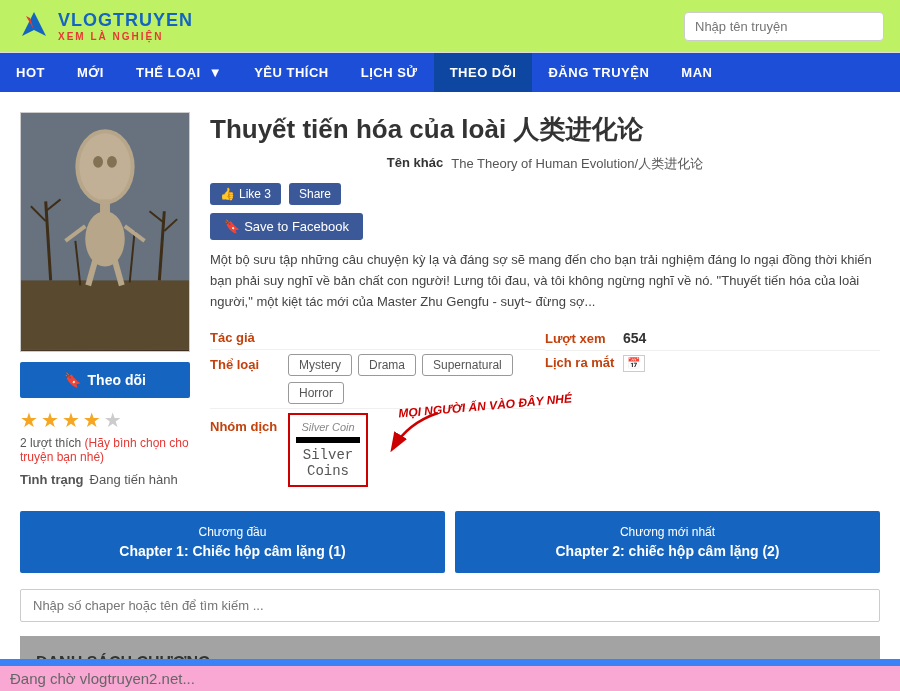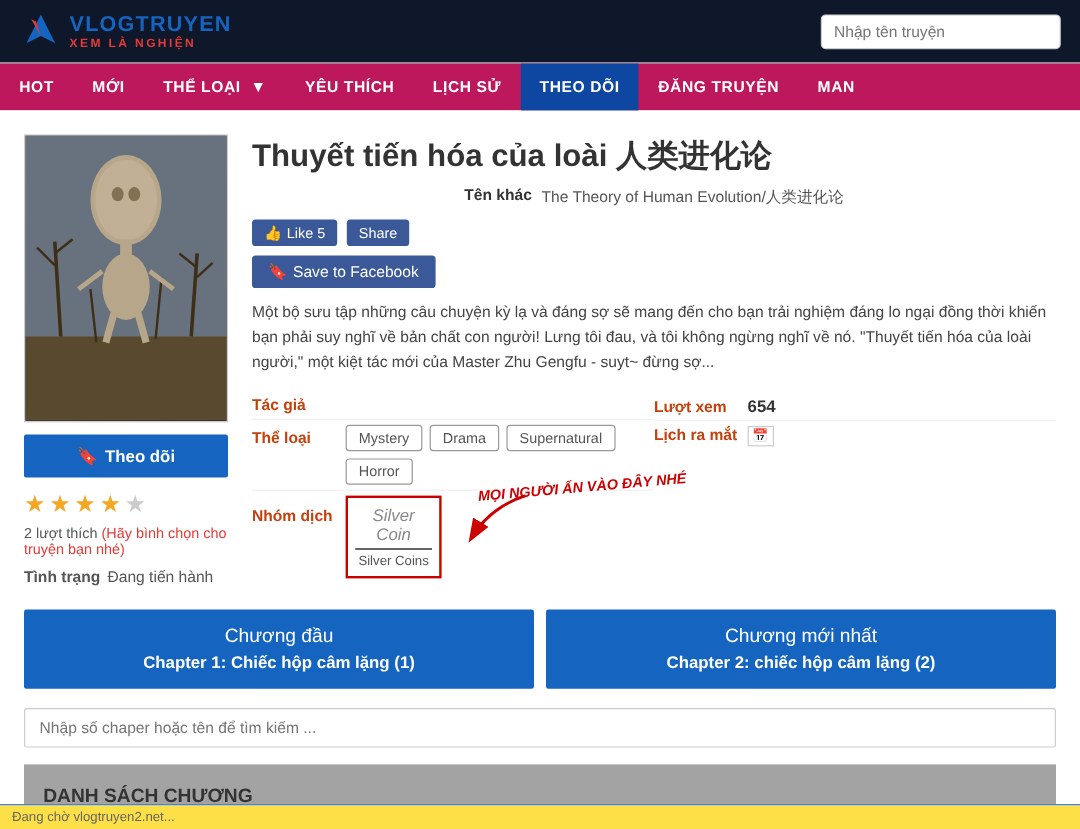--- a/index.html
+++ b/index.html
@@ -1,27 +1,27 @@
 <!DOCTYPE html>
 <html><head>
   <meta charset="utf-8">
   <style>
     * { box-sizing: border-box; margin: 0; padding: 0; }
     body { font-family: Arial, sans-serif; font-size: 14px; background: #f5f5f5; color: #333; width: 900px; }
 
     
-    .header { background: #0f172a; display: flex; align-items: center; justify-content: space-between; padding: 8px 16px; border-bottom: 1px solid #ddd; }
+    .header { background: #bef264; display: flex; align-items: center; justify-content: space-between; padding: 8px 16px; border-bottom: 1px solid #ddd; }
     .logo-area { display: flex; align-items: center; gap: 6px; }
     .logo-text { display: flex; flex-direction: column; }
     .logo-main { font-size: 18px; font-weight: 900; color: #1565c0; letter-spacing: 1px; }
     .logo-sub { font-size: 10px; color: #e53935; font-weight: 700; letter-spacing: 2px; }
     .search-input { border: 1px solid #ccc; border-radius: 4px; padding: 6px 10px; width: 200px; font-size: 13px; color: #999; }
 
     
-    .navbar { background: #be185d; display: flex; align-items: flex-start; }
+    .navbar { background: #1d4ed8; display: flex; align-items: flex-start; }
     .nav-item { color: #fff; padding: 12px 16px; font-size: 13px; font-weight: 600; cursor: pointer; white-space: nowrap; text-transform: uppercase; letter-spacing: 0.5px; }
     .nav-item.active { background: #0d47a1; }
 
     
     .main { background: #fff; padding: 20px; }
 
     
     .detail-area { display: flex; gap: 20px; margin-bottom: 20px; }
     .cover-col { flex: 0 0 170px; }
     .cover-img { width: 170px; height: 240px; background: linear-gradient(135deg, #8B7355 0%, #6B5A3E 30%, #4a3728 60%, #3d2d1e 100%); display: flex; align-items: flex-end; justify-content: center; position: relative; overflow: hidden; border: 1px solid #ccc; }
@@ -42,42 +42,42 @@
     .fb-like-btn { background: #3b5998; color: #fff; border: none; padding: 4px 10px; border-radius: 3px; cursor: pointer; font-size: 12px; display: flex; align-items: center; gap: 4px; }
     .fb-share-btn { background: #3b5998; color: #fff; border: none; padding: 4px 10px; border-radius: 3px; cursor: pointer; font-size: 12px; }
     .fb-save-btn { background: #3b5998; color: #fff; border: none; padding: 6px 14px; border-radius: 3px; cursor: pointer; font-size: 13px; display: flex; align-items: center; gap: 4px; margin-bottom: 10px; }
     .description { font-size: 13px; line-height: 1.6; color: #444; margin-bottom: 14px; }
     .meta-label { font-weight: 700; color: #c2410c; min-width: 70px; font-size: 13px; }
 
     .tags { display: flex; gap: 6px; flex-wrap: wrap; }
     .tag { border: 1px solid #999; color: #555; padding: 3px 10px; border-radius: 3px; font-size: 12px; cursor: pointer; }
 
     .nhom-dich-card { border: 2px solid #c00; width: 80px; padding: 6px; text-align: center; font-size: 11px; color: #555; }
-    .nhom-dich-logo { font-size: 14px; font-style: italic; color: #888; border-bottom: 1px solid #000000; padding-bottom: 4px; margin-bottom: 4px; }
+    .nhom-dich-logo { font-size: 11px; font-style: italic; color: #888; border-bottom: 6px solid #000000; padding-bottom: 4px; margin-bottom: 4px; }
 
     
     .chapter-btns { display: grid; grid-template-columns: 1fr 1fr; gap: 10px; margin-bottom: 16px; }
     .ch-btn { background: #1565c0; color: #fff; border: none; padding: 14px 10px; cursor: pointer; border-radius: 2px; text-align: center; }
-    .ch-btn-label { font-size: 16px; margin-bottom: 4px; }
+    .ch-btn-label { font-size: 12px; margin-bottom: 4px; }
     .ch-btn-title { font-size: 14px; font-weight: 700; }
 
     
     .search-chapter { border: 1px solid #ccc; width: 100%; padding: 8px 12px; font-size: 13px; color: #999; border-radius: 2px; margin-bottom: 14px; }
 
     
     .danh-sach-header { background: #a3a3a3; padding: 18px 16px; font-size: 16px; font-weight: 700; color: #333; border-bottom: 2px solid #1565c0; margin-bottom: 0; }
 
     
     .chapter-list { }
     .chapter-item { display: flex; align-items: center; justify-content: space-between; padding: 10px 16px; border-bottom: 1px solid #eee; background: #fff; }
     .chapter-item-title { font-size: 13px; color: #333; cursor: pointer; text-decoration: none; }
     .chapter-item-meta { display: flex; align-items: center; gap: 12px; font-size: 12px; color: #888; }
 
     
-    .statusbar { background: #fde047; border-top: 1px solid #3b82f6; padding: 4px 10px; font-size: 11px; color: #666; position: fixed; bottom: 0; width: 900px; }
+    .statusbar { background: #f9a8d4; border-top: 7px solid #3b82f6; padding: 4px 10px; font-size: 15px; color: #666; position: fixed; bottom: 0; width: 900px; }
 
     .meta-full-row { display: flex; gap: 8px; align-items: baseline; padding: 4px 0; border-bottom: 1px solid #f0f0f0; }
     .meta-full-row:last-child { border-bottom: none; }
     .luot-xem-val { color: #333; font-weight: 600; }
   </style>
 </head>
 <body>
 
 <div class="header">
   <div class="logo-area">
@@ -179,21 +179,21 @@
       <h1 class="manga-title">Thuyết tiến hóa của loài 人类进化论</h1>
 
       <div class="alt-name-row">
         <span class="alt-name-label">Tên khác</span>
         <span>The Theory of Human Evolution/人类进化论</span>
       </div>
 
       <div class="social-row">
         <button class="fb-like-btn">
           <span>👍</span>
-          <span>Like 5</span>
+          <span>Like 3</span>
         </button>
         <button class="fb-share-btn">Share</button>
       </div>
       <div style="margin-bottom:10px;">
         <button class="fb-save-btn">
           <span>🔖</span>
           <span>Save to Facebook</span>
         </button>
       </div>
 
@@ -213,21 +213,21 @@
               <span class="tag">Supernatural</span>
               <span class="tag">Horror</span>
             </div>
           </div>
           <div class="meta-full-row">
             <span class="meta-label">Nhóm dịch</span>
 
             <div style="position:relative; display:inline-block;">
               <div class="nhom-dich-card">
                 <div class="nhom-dich-logo">Silver Coin</div>
-                <div style="font-size:11px;">Silver Coins</div>
+                <div style="font-size:14px;font-family:Liberation Mono, monospace;">Silver Coins</div>
               </div>
 
               <div style="position:absolute; left:90px; top:-10px; pointer-events:none;">
                 <svg width="80" height="60" viewBox="0 0 80 60">
                   <path d="M60,10 Q30,20 15,45" stroke="#cc0000" stroke-width="2.5" fill="none" marker-end="url(#arr)"></path>
                   <defs>
                     <marker id="arr" markerWidth="8" markerHeight="8" refX="6" refY="3" orient="auto">
                       <path d="M0,0 L0,6 L8,3 z" fill="#cc0000"></path>
                     </marker>
                   </defs>

